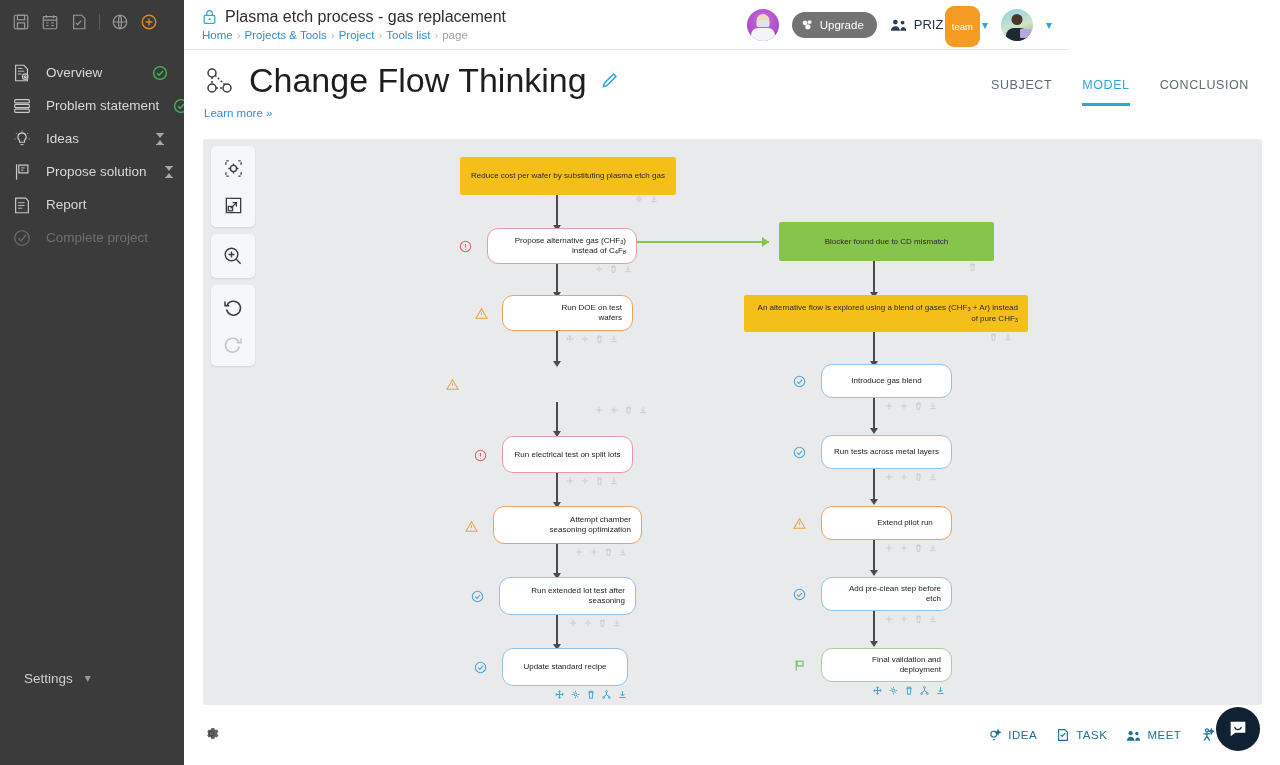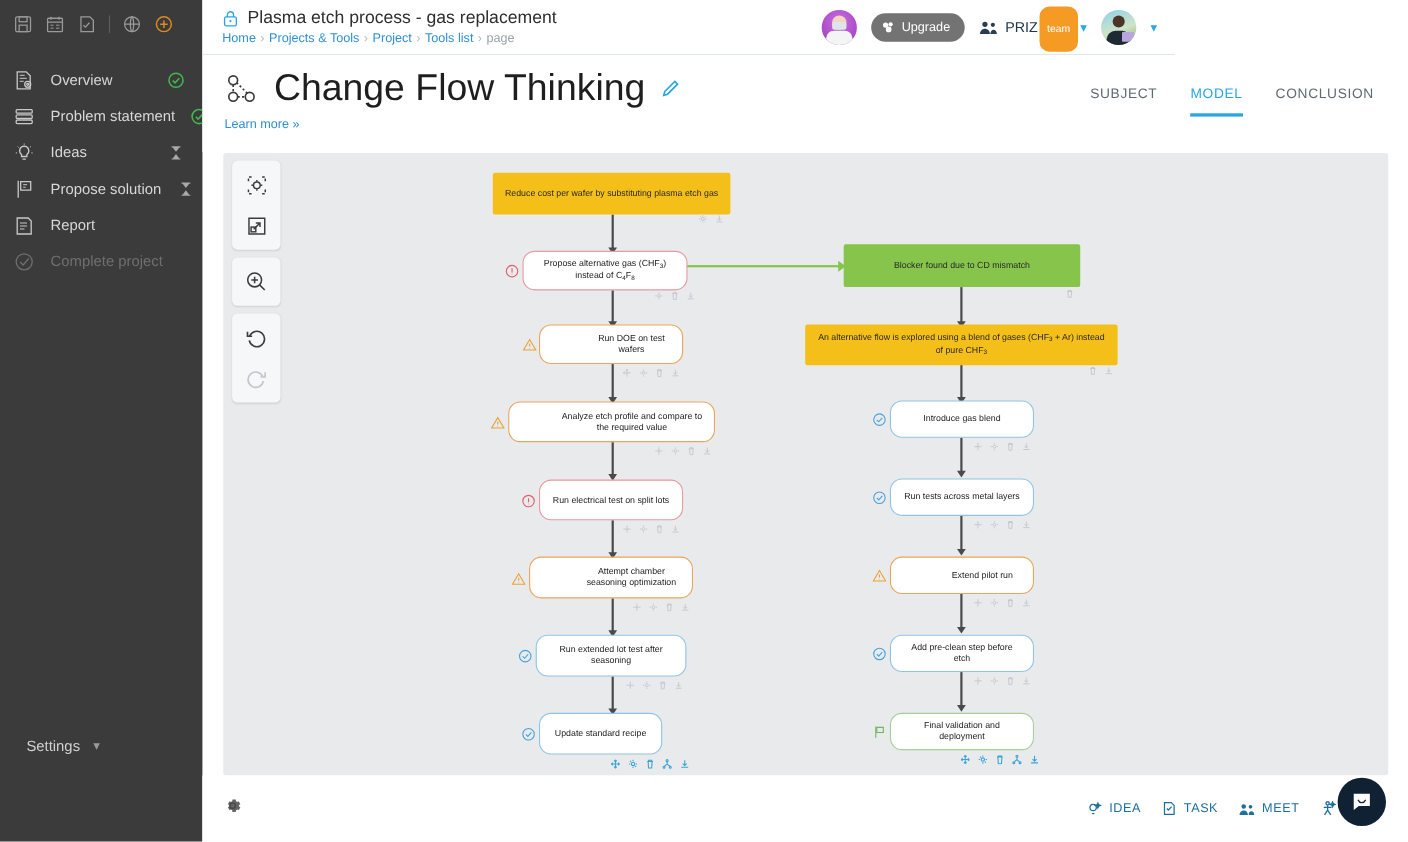--- a/index.html
+++ b/index.html
@@ -187,22 +187,22 @@
   .tbtn {
     width: 34px; height: 34px; display: flex; align-items: center;
     justify-content: center; color: #3c3c3c; cursor: pointer;
   }
   .tbtn.dim { color: #c3c6c9; }
 
   
   .node {
     position: absolute;
     display: flex; align-items: center; justify-content: center;
-    text-align: center; font-size: 8px; color: #222;
-    padding: 4px 10px; line-height: 1.25;
+    text-align: right; font-size: 8px; color: #222;
+    padding: 4px 10px; line-height: 1.25; margin-left: 12px;
   }
   .node.goal {
     background: #f5bf1a; border-radius: 2px; color: #2a2a2a;
   }
   .node.blocker { background: #86c44b; border-radius: 2px; color: #2a2a2a; }
   .node.rounded {
     background: #fff; border-radius: 11px; border: 1px solid #ccc;
   }
   .node.b-red   { border-color: #e79aa2; }
   .node.b-orng  { border-color: #e9a65a; padding-left: 47px; }
@@ -611,23 +611,20 @@
         <path d="M6 1v1.6M6 9.4V11M1 6h1.6M9.4 6H11"></path>
       </svg>
     <svg width="7" height="8" viewBox="0 0 10 12" fill="none" stroke="currentColor" stroke-width="1.2">
         <path d="M1.5 3h7M3 3V1.6h4V3M2.6 3l.5 8h3.8l.5-8"></path>
       </svg>
     <svg width="8" height="8" viewBox="0 0 12 12" fill="none" stroke="currentColor" stroke-width="1.2">
         <path d="M6 1.5v6M3.5 5.5L6 8l2.5-2.5M1.8 10h8.4"></path>
       </svg>
   </div>
 
-  <div class="node rounded b-orng" style="left:259px; top:226px; width:188px; height:37px;">
-    <span>Analyze etch profile and compare to the required value</span>
-  </div>
   <div class="flagicon" style="left:242px; top:238px;">
     <svg width="13" height="13" viewBox="0 0 14 14" fill="none" stroke="#e9a33a" stroke-width="1.1">
         <path d="M7 1.8L13 12H1z"></path>
         <path d="M7 5.6v3M7 10.1v.4"></path>
       </svg>
   </div>
   <div class="hovtools" style="left:392px; top:267px;">
     <svg width="8" height="8" viewBox="0 0 12 12" fill="none" stroke="currentColor" stroke-width="1.2">
         <path d="M6 1v10M1 6h10"></path>
       </svg>
@@ -711,21 +708,21 @@
         <path d="M6 1v1.6M6 9.4V11M1 6h1.6M9.4 6H11"></path>
       </svg>
     <svg width="7" height="8" viewBox="0 0 10 12" fill="none" stroke="currentColor" stroke-width="1.2">
         <path d="M1.5 3h7M3 3V1.6h4V3M2.6 3l.5 8h3.8l.5-8"></path>
       </svg>
     <svg width="8" height="8" viewBox="0 0 12 12" fill="none" stroke="currentColor" stroke-width="1.2">
         <path d="M6 1.5v6M3.5 5.5L6 8l2.5-2.5M1.8 10h8.4"></path>
       </svg>
   </div>
 
-  <div class="node rounded b-blue" style="left:287px; top:509px; width:112px; height:38px;">
+  <div class="node rounded b-blue" style="left:287px; top:509px; width:126px; height:38px;">
     <span>Update standard recipe</span>
   </div>
   <div class="flagicon" style="left:270px; top:521px;">
     <svg width="13" height="13" viewBox="0 0 14 14" fill="none" stroke="#4aa3d8" stroke-width="1.1">
         <circle cx="7" cy="7" r="5.6"></circle>
         <path d="M4.4 7.2l1.9 1.9L9.8 5.2"></path>
       </svg>
   </div>
   <div class="hovtools active" style="left:352px; top:551px;">
     <svg width="9" height="9" viewBox="0 0 12 12" fill="none" stroke="currentColor" stroke-width="1.3">

